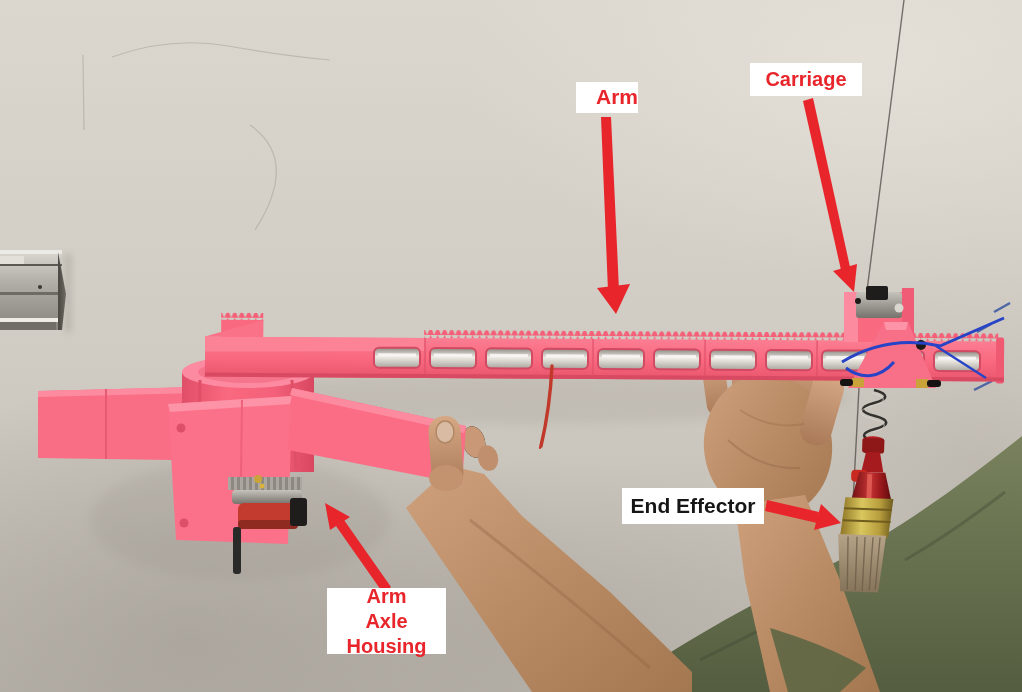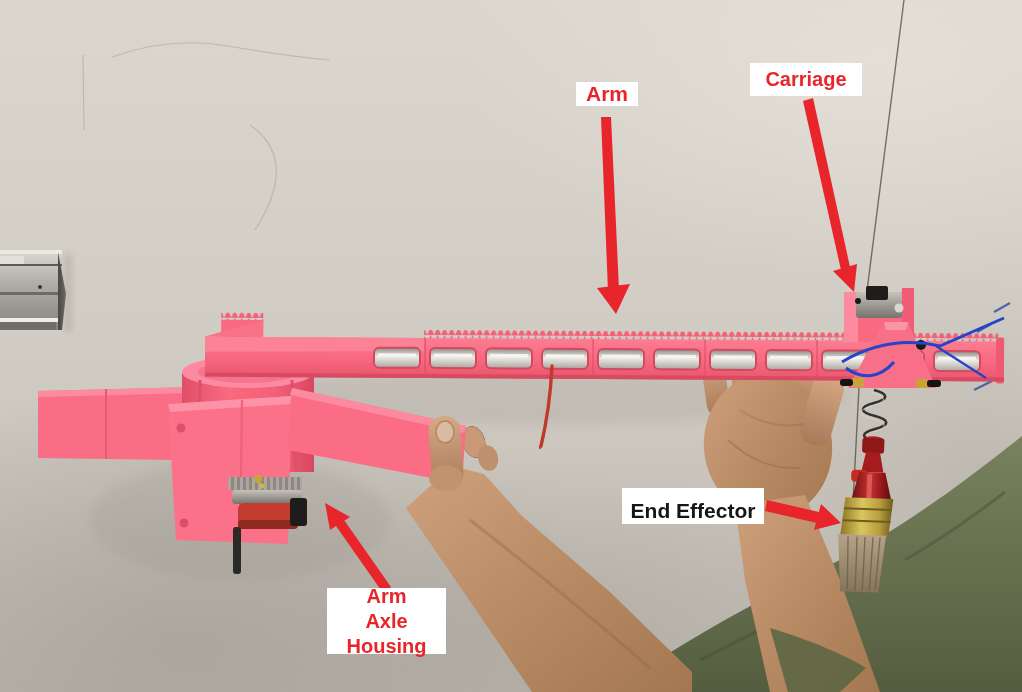--- a/index.html
+++ b/index.html
@@ -7,22 +7,22 @@
     position:relative;width:1022px;height:692px;overflow:hidden;
     font-family:"Liberation Sans",sans-serif;
     background:#d2cdc5;
   }
   #stage svg{position:absolute;inset:0;display:block;}
   .label{
     position:absolute;background:#ffffff;display:flex;align-items:center;justify-content:center;
     text-align:center;font-weight:700;line-height:1.25;z-index:20;
   }
   .label.red{color:var(--accent_red,#e8252b);}
-  .label.dark{color:var(--label_dark,#161616);font-weight:600;align-items:flex-end;}
-  #arm-label{left:576px;top:82px;width:62px;height:24px;font-size:21px;}
+  .label.dark{color:var(--label_dark,#161616);font-weight:600;}
+  #arm-label{left:576px;top:82px;width:62px;height:31px;font-size:21px;justify-content:flex-end;}
   #carriage-label{left:750px;top:63px;width:112px;height:33px;font-size:20px;}
   #end-effector-label{left:622px;top:488px;width:142px;height:36px;font-size:21px;}
   #housing-label{left:327px;top:588px;width:119px;height:66px;font-size:20px;padding:0 20px;box-sizing:border-box;}
   .arrow{fill:var(--accent_red,#e8252b);}
 </style>
 </head>
 <body>
 
 <div id="stage">
 

